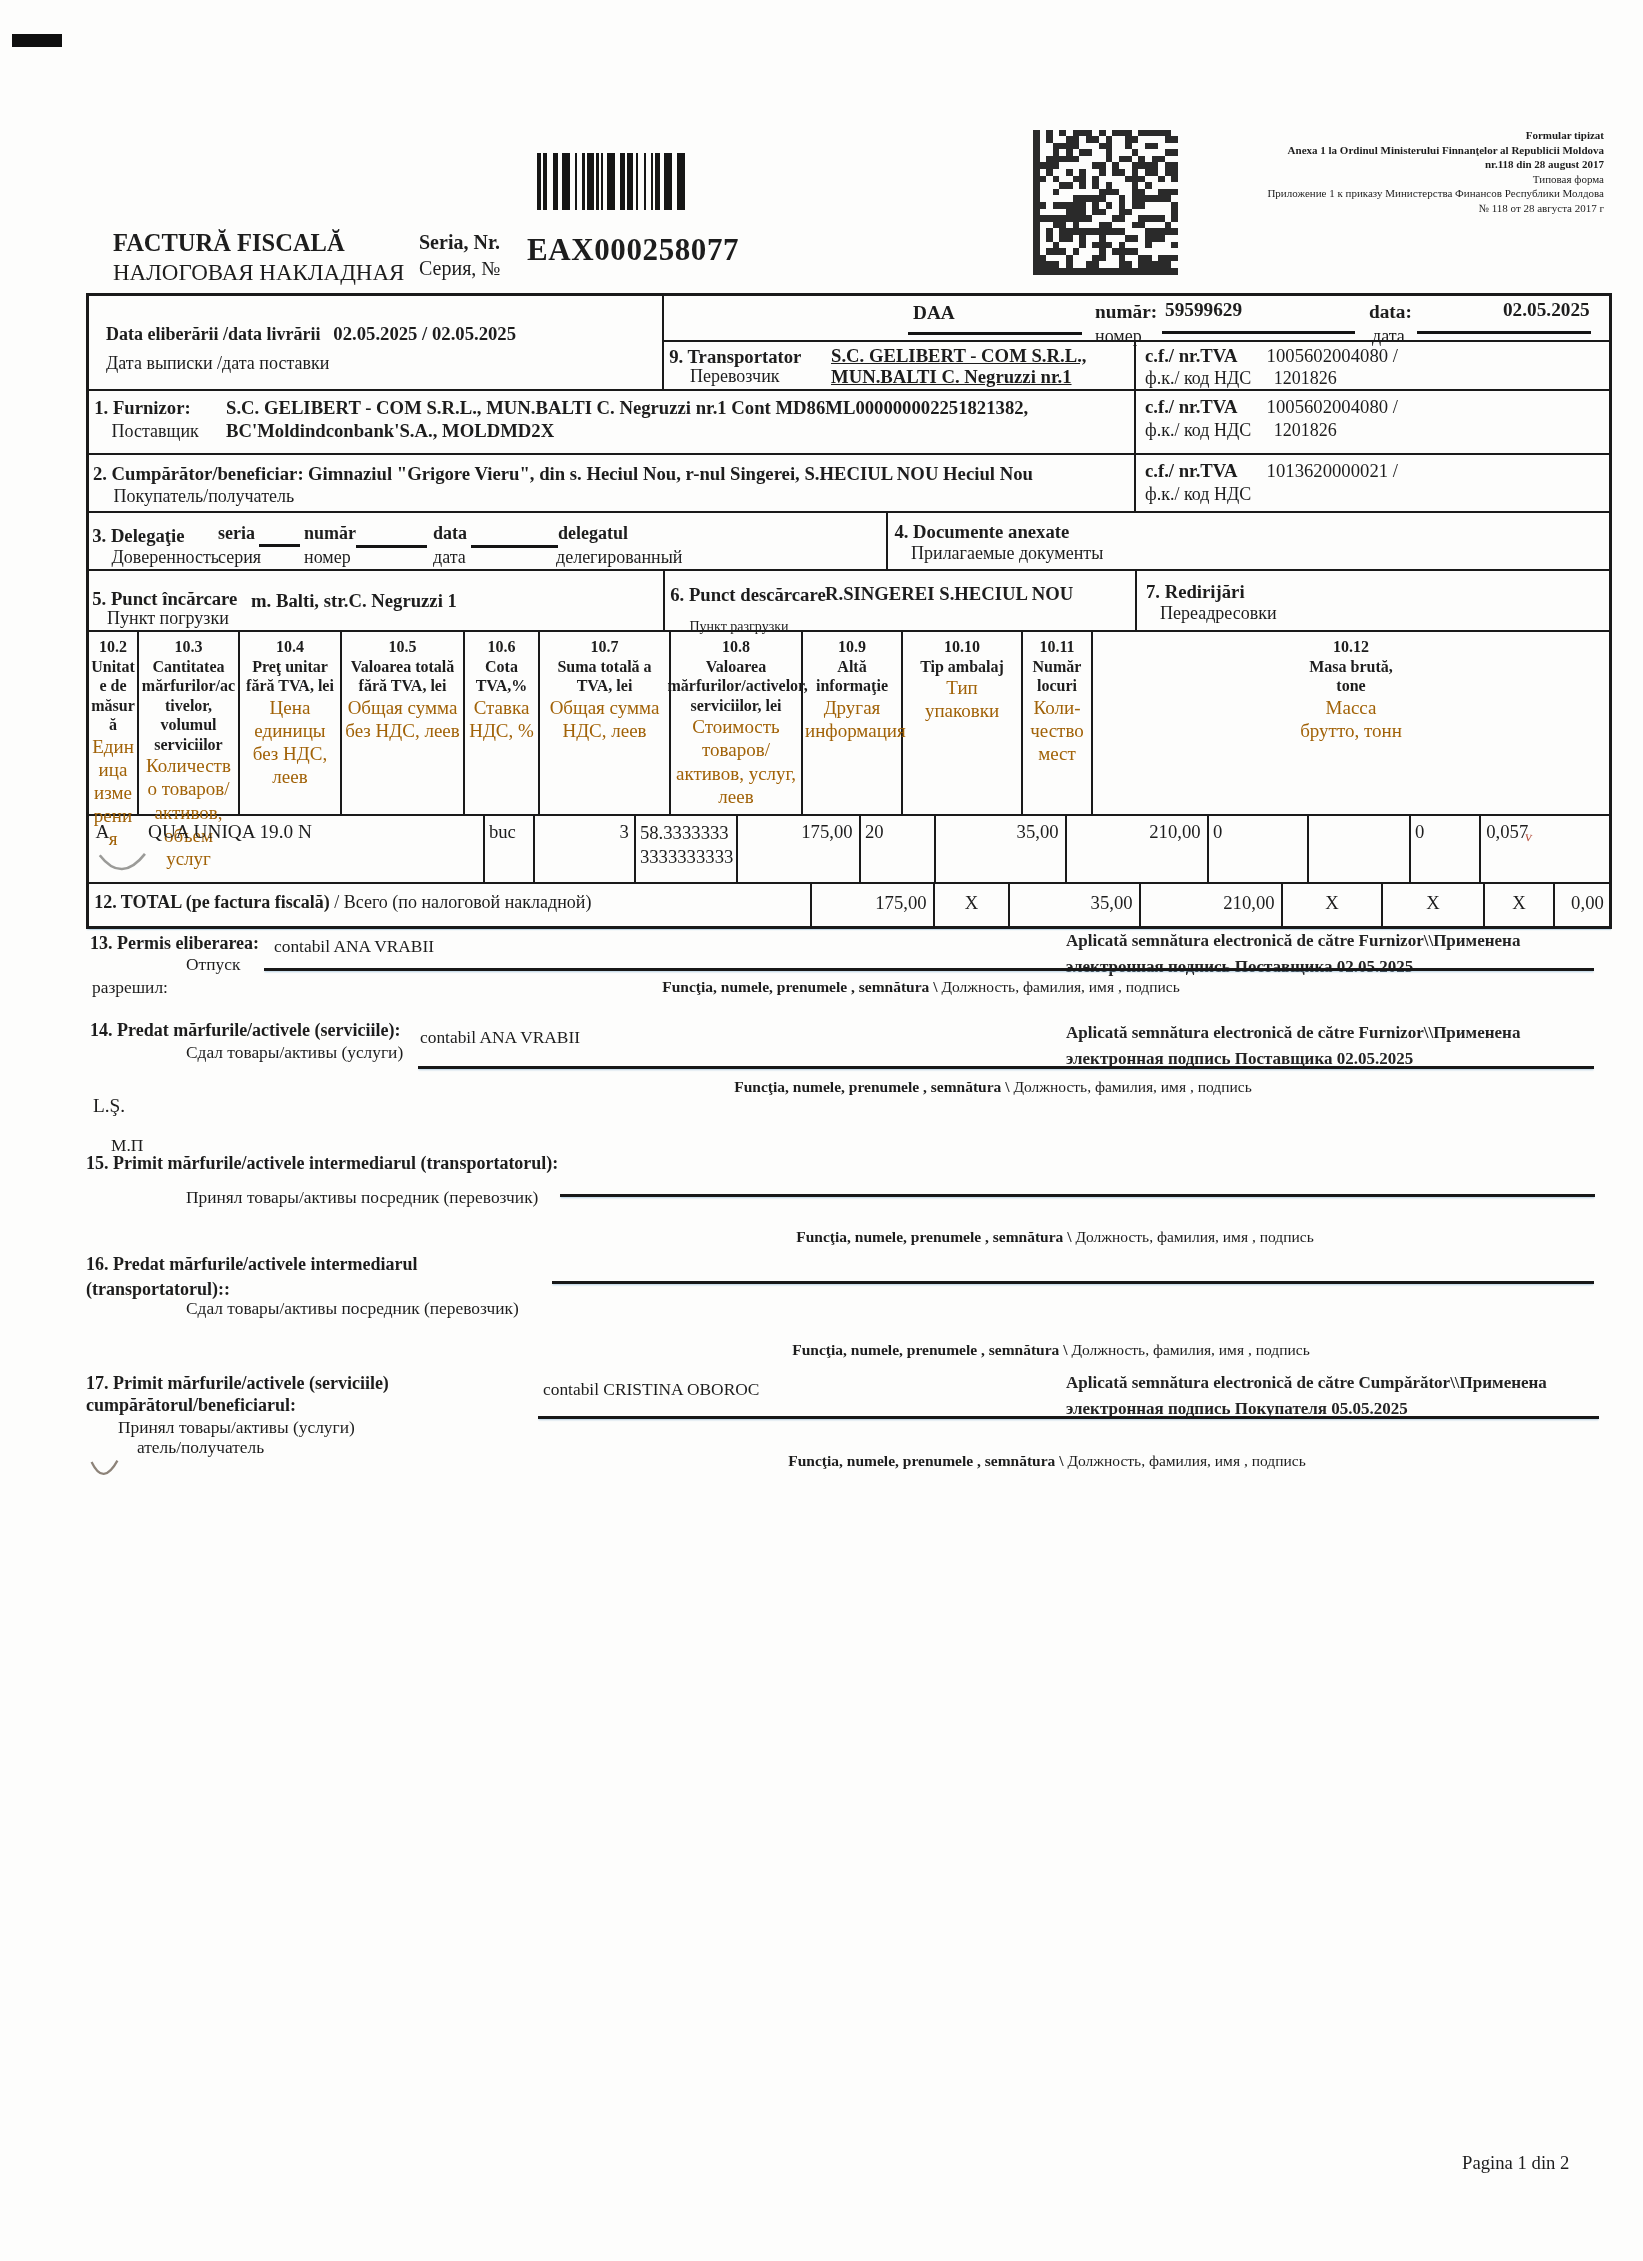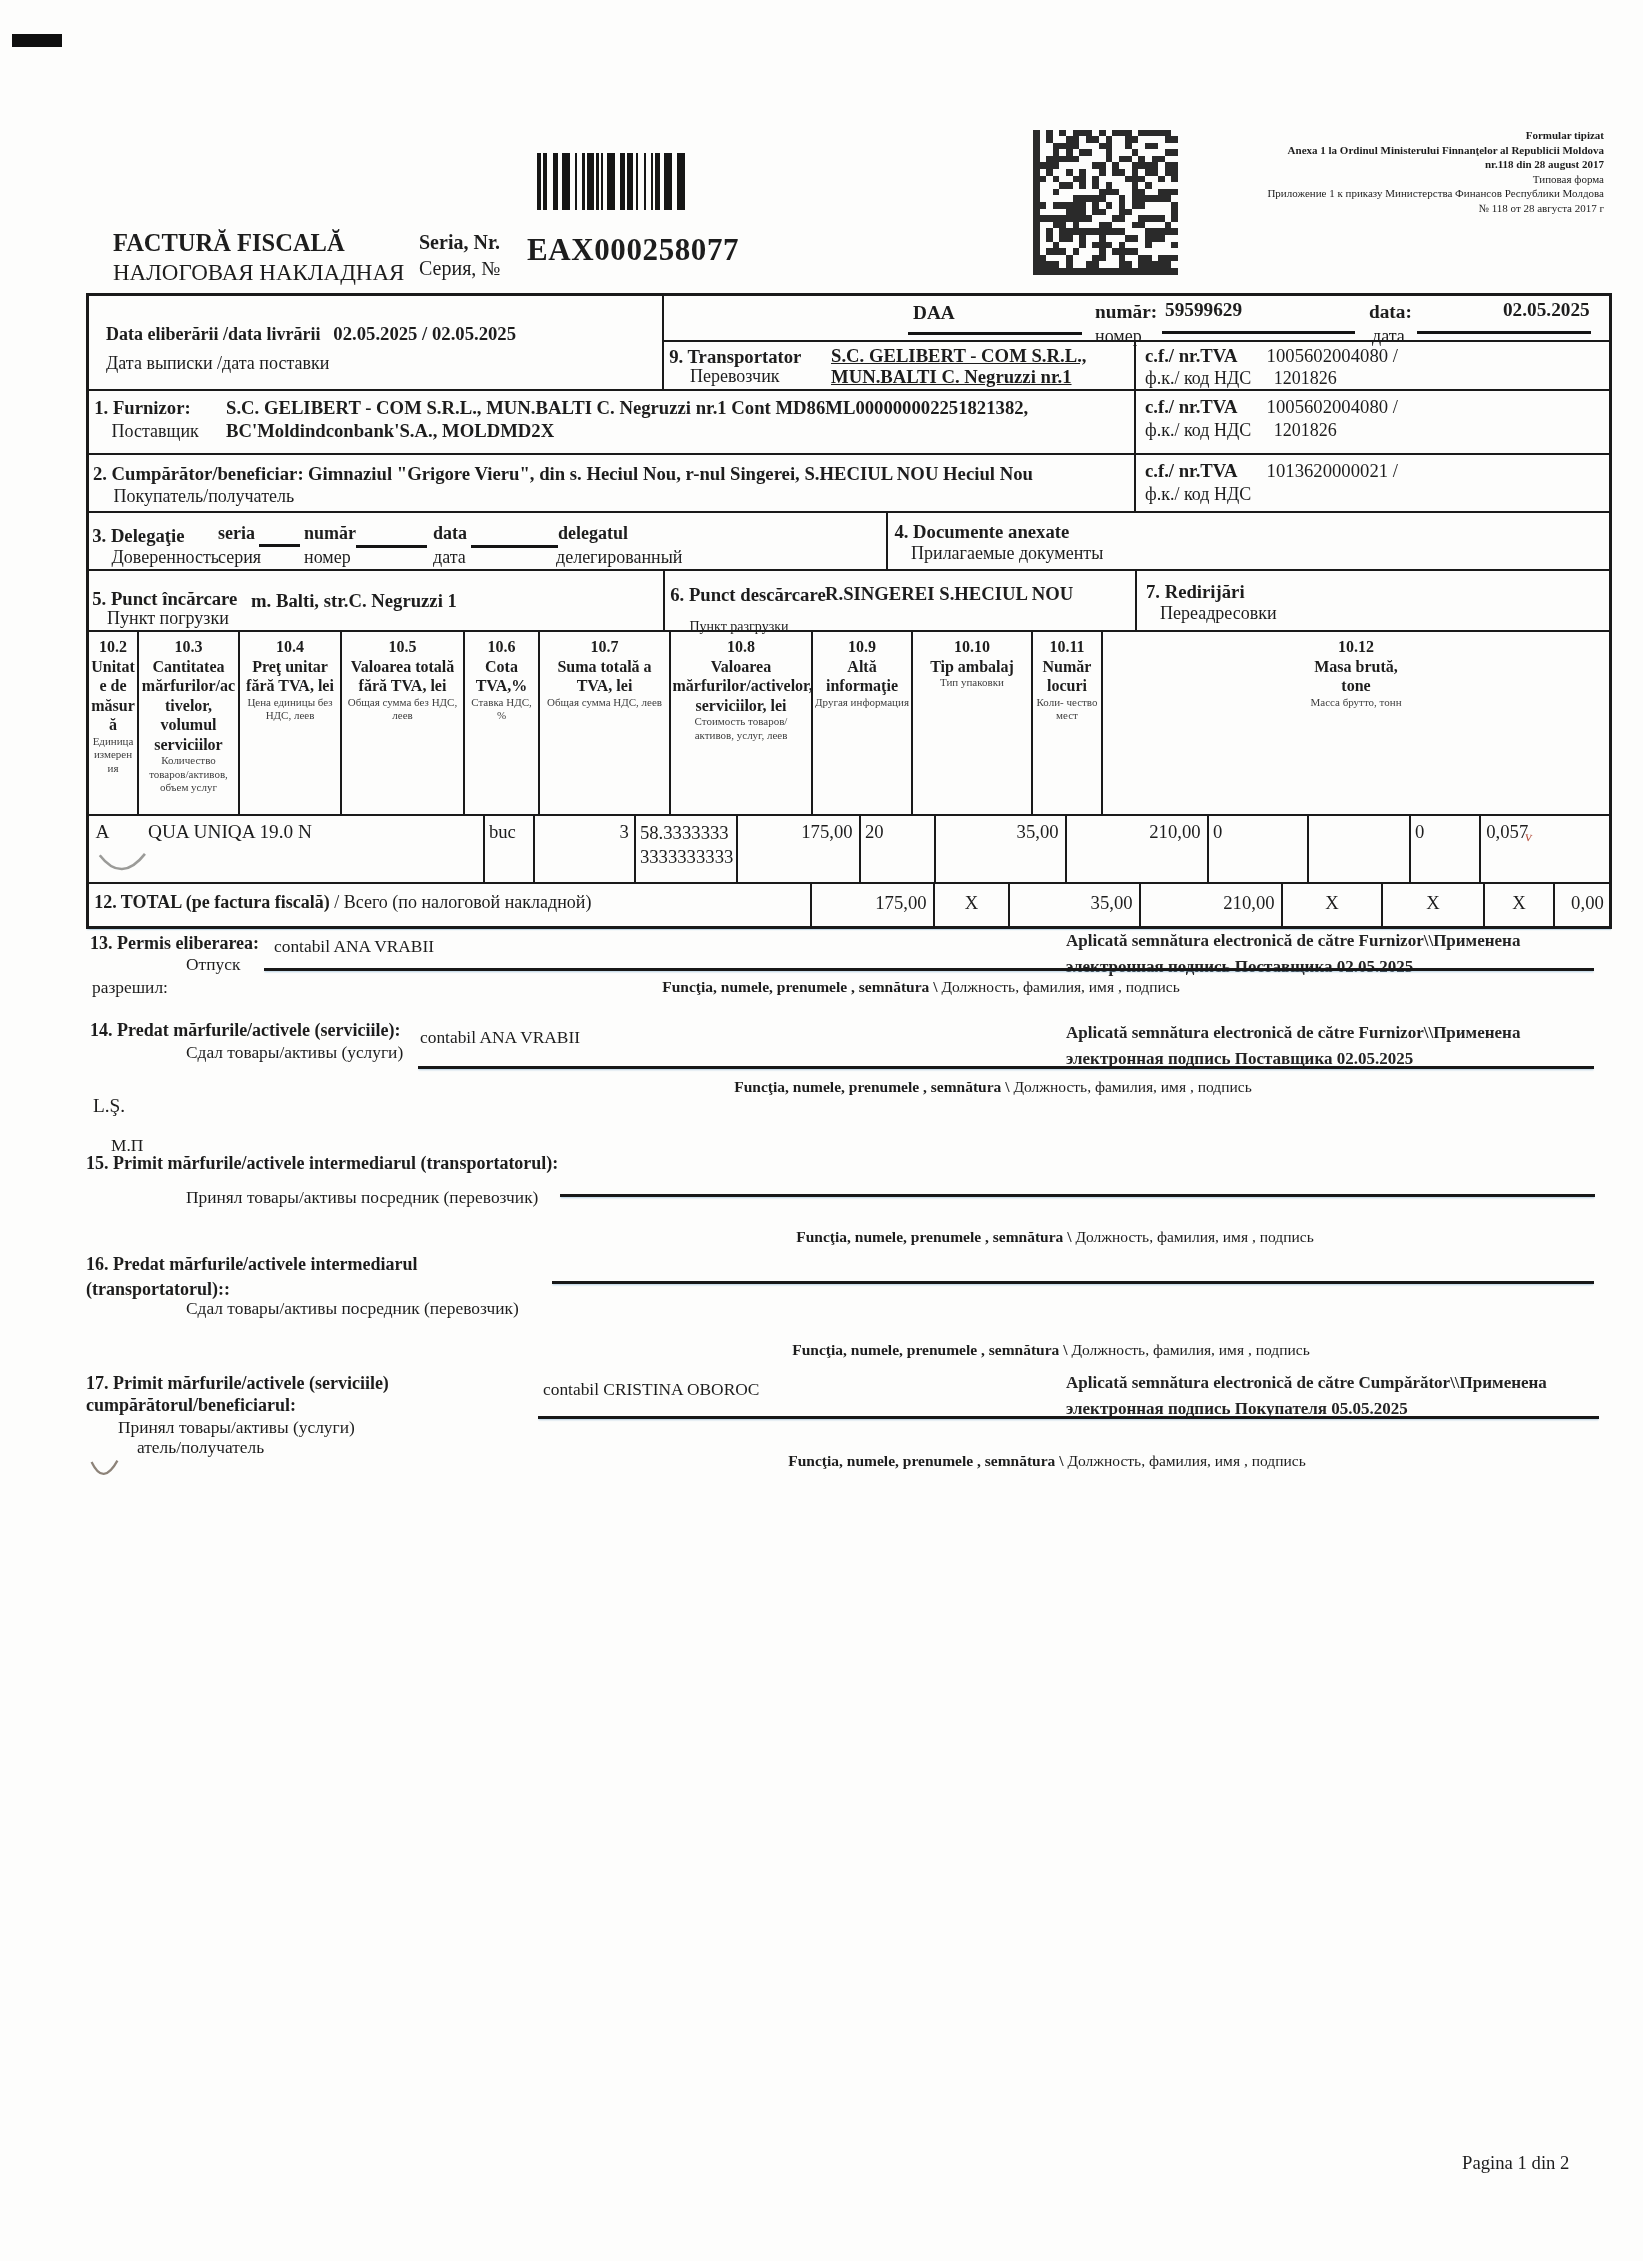--- a/index.html
+++ b/index.html
@@ -10,21 +10,21 @@
   .rule{position:absolute;height:3.2px;background:#181818;box-shadow:0 1.9px 1.3px -0.6px rgba(110,165,205,.45);}
   .form{position:absolute;left:86px;top:293px;width:1526px;border:3.2px solid #1a1a1a;box-sizing:border-box;
         box-shadow:0 1.9px 1.3px -0.6px rgba(110,165,205,.4);}
   .row{display:flex;box-sizing:border-box;border-bottom:2.6px solid #1a1a1a;}
   .row:last-child{border-bottom:none;}
   .cell{position:relative;box-sizing:border-box;border-right:2.6px solid #1a1a1a;}
   .cell:last-child{border-right:none;}
   .hdr{display:flex;flex-direction:column;align-items:center;text-align:center;padding-top:5.2px;line-height:1.22;}
   .hcode{font-size:16px;font-weight:700;}
   .hro{font-size:16px;font-weight:700;}
-  .hru{font-size:11px;color:#404040;}
+  .hru{font-size:19px;color:#a16207;}
   .num{font-size:18.7px;}
   .ul{position:absolute;height:3.2px;background:#141414;}
   .caption{position:absolute;transform:translateX(-50%);white-space:nowrap;font-size:15.5px;}
   .sign{position:absolute;font-size:17px;font-weight:700;line-height:1.5;color:#242424;}
   .artifact{position:absolute;}
 </style>
 </head>
 <body>
 
 <div class="sheet">
@@ -484,21 +484,21 @@
       <div class="cell hdr" style="width:75px;">
         <div class="hcode">10.6</div>
         <div class="hro" style="max-width:70px;white-space:normal;">Cota TVA,%</div>
         <div class="hru" style="max-width:70px;white-space:normal;">Ставка НДС, %</div>
       </div>
       <div class="cell hdr" style="width:131px;">
         <div class="hcode">10.7</div>
         <div class="hro" style="max-width:122px;white-space:normal;">Suma totală a TVA, lei</div>
         <div class="hru" style="max-width:119px;white-space:normal;">Общая сумма НДС, леев</div>
       </div>
-      <div class="cell hdr" style="width:142px;">
+      <div class="cell hdr" style="width:132px;">
         <div class="hcode">10.8</div>
         <div class="hro" style="max-width:137px;white-space:normal;">Valoarea mărfurilor/activelor, serviciilor, lei</div>
         <div class="hru" style="max-width:129px;white-space:normal;">Стоимость товаров/активов, услуг, леев</div>
       </div>
       <div class="cell hdr" style="width:100px;">
         <div class="hcode">10.9</div>
         <div class="hro" style="max-width:94px;white-space:normal;">Altă informaţie</div>
         <div class="hru" style="max-width:94px;white-space:normal;">Другая информация</div>
       </div>
       <div class="cell hdr" style="width:120px;">

